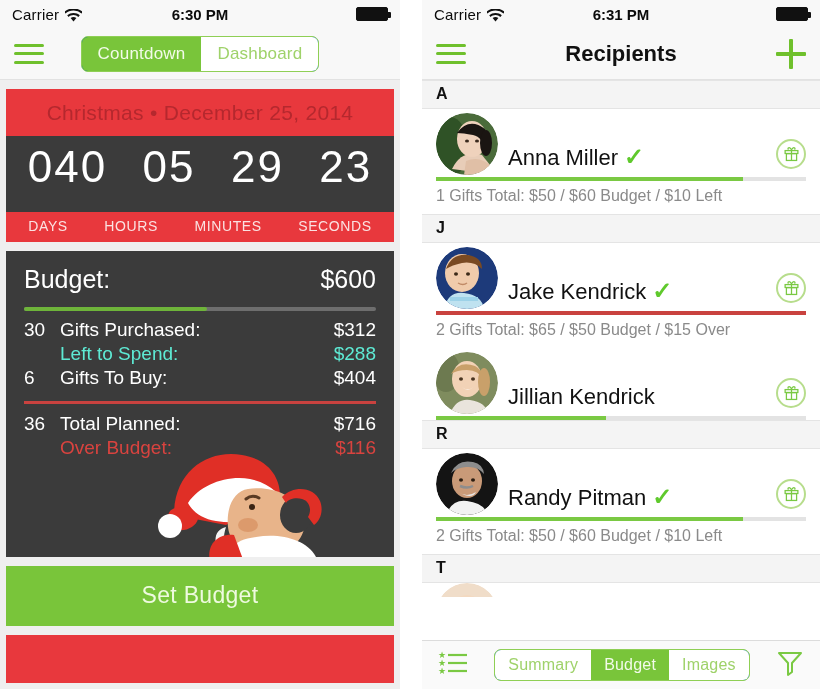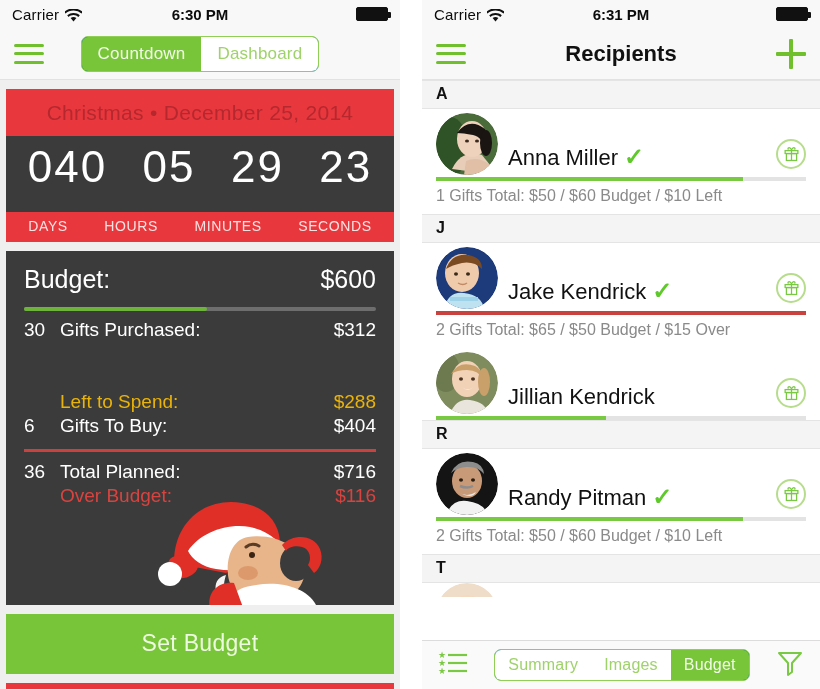--- a/index.html
+++ b/index.html
@@ -99,21 +99,21 @@
   .bc-head .val { font-size: 25px; font-weight: 300; }
 
   .bar-track { height: 4px; background: #6e6e6e; margin: 13px 0 8px; position: relative; border-radius: 2px; }
   .bar-fill { position:absolute; left:0; top:0; bottom:0; background: #6eb43a; border-radius: 2px; }
   .rule-red { height: 3px; background: #c9423f; margin: 12px 0 9px; }
 
   .bc-row { display: flex; align-items: baseline; font-size: 19px; margin: 2px 0; }
   .bc-row .cnt { width: 36px; flex: none; font-weight: 300; }
   .bc-row .name { flex: 1; font-weight: 300; }
   .bc-row .amt { font-weight: 300; }
-  .bc-row.green .name, .bc-row.green .amt { color: #eab308; margin-top: 48px; }
+  .bc-row.green .name, .bc-row.green .amt { color: #5eead4; }
   .bc-row.red .name, .bc-row.red .amt { color: #d9433f; }
 
   
   .santa-wrap { height: 96px; position: relative; }
   .santa { position: absolute; right: 36px; bottom: -14px; width: 210px; height: 130px; }
 
   .set-budget-btn {
     margin: 9px 6px 0; background: #79c53a; color: #eefadf;
     text-align: center; font-size: 23px; padding: 16px 0 17px; cursor: pointer;
     letter-spacing: .3px;
@@ -507,22 +507,22 @@
             <text x="0" y="24" font-size="9" stroke="none">★</text>
             <line x1="10" y1="5" x2="29" y2="5" stroke-width="2.2"></line>
             <line x1="10" y1="13" x2="29" y2="13" stroke-width="2.2"></line>
             <line x1="10" y1="21" x2="29" y2="21" stroke-width="2.2"></line>
           </g>
         </svg>
       </div>
 
       <div class="segmented">
         <div class="seg seg-sm">Summary</div>
+        <div class="seg seg-sm active">Budget</div>
         <div class="seg seg-sm">Images</div>
-        <div class="seg seg-sm active">Budget</div>
       </div>
 
       <div>
         <svg width="28" height="28" viewBox="0 0 28 28">
           <path d="M3 4 h22 l-9 10 v9 l-4 3 v-12 z" fill="none" stroke="#7ac943" stroke-width="2" stroke-linejoin="round"></path>
         </svg>
       </div>
     </div>
   </div>
 </div>

